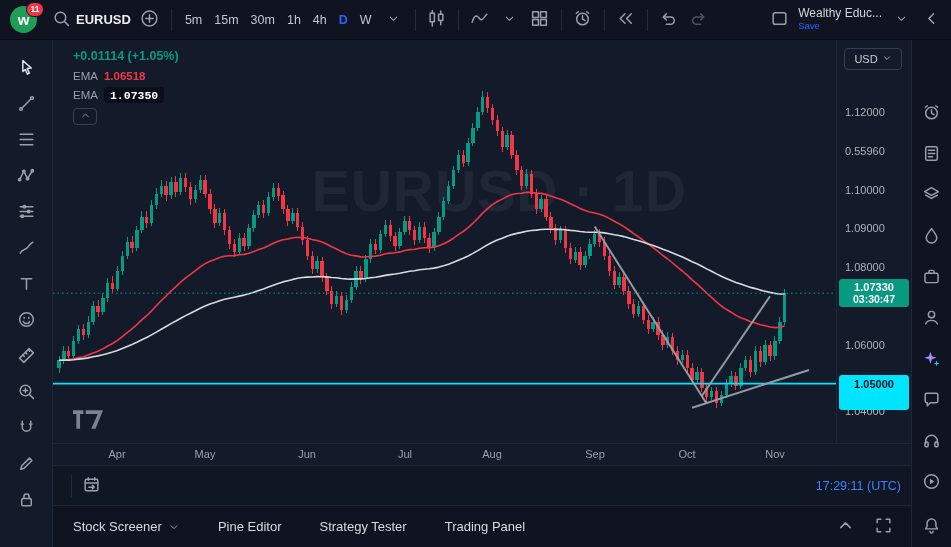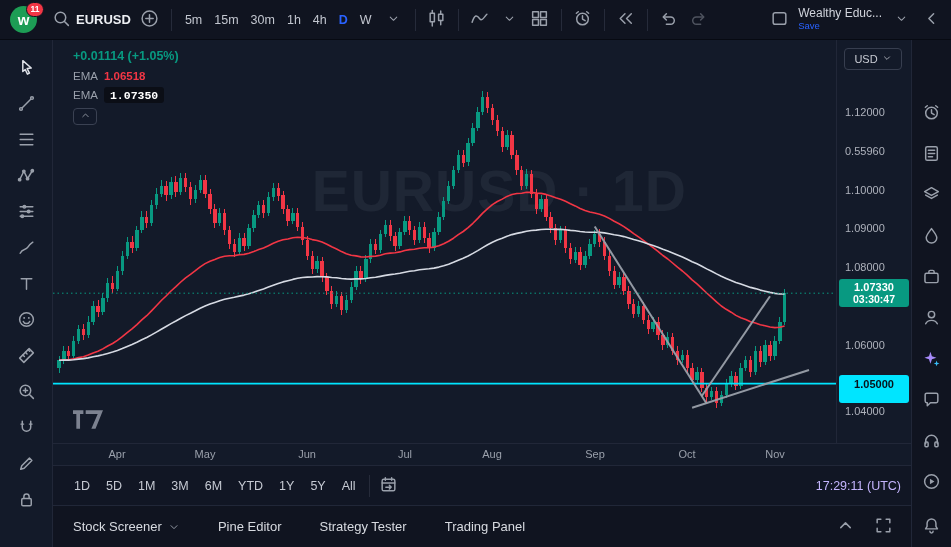--- a/index.html
+++ b/index.html
@@ -99,21 +99,21 @@
     height: 22px; flex: 0 0 22px; position: relative; border-top: 1px solid #212738;
     background: #131a29; color: #9aa0ab; font-size: 11px; cursor: ew-resize;
   }
   .xl { position: absolute; top: 4px; transform: translateX(-50%); }
 
   .range-row {
     height: 40px; flex: 0 0 40px; display: flex; align-items: center;
     padding: 0 10px 0 13px; background: #111624; border-top: 1px solid #212738;
   }
   .rg { border: none; background: none; color: #c6cad3; font-size: 12.5px; padding: 4px 8px; border-radius: 4px; cursor: pointer; }
-  .clock { margin-left: auto; background: none; border: none; color: #c4b5fd; font-size: 12.5px; cursor: pointer; }
+  .clock { margin-left: auto; background: none; border: none; color: #3b82f6; font-size: 12.5px; cursor: pointer; }
 
   .bottom-panel {
     height: 42px; flex: 0 0 42px; display: flex; align-items: center; gap: 42px;
     padding: 0 14px 0 20px; background: #101420; border-top: 1px solid #212738; font-size: 13px;
   }
   .tab { background: none; border: none; color: #d7dae0; font-size: 13px; display: flex; align-items: center; gap: 6px; cursor: pointer; white-space: nowrap; }
   .tab svg { width: 12px; height: 12px; color: #9aa0ab; }
   .bp-icons { margin-left: auto; display: flex; gap: 10px; }
 
   #right-rail {
@@ -683,47 +683,36 @@
             <div class="tick" style="top: 104.8px;">0.55960</div>
             <div class="tick" style="top: 143.6px;">1.10000</div>
             <div class="tick" style="top: 182.4px;">1.09000</div>
             <div class="tick" style="top: 221.2px;">1.08000</div>
             <div class="tick" style="top: 298.8px;">1.06000</div>
             <div class="tick" style="top: 365px;">1.04000</div>
             <div class="tag" style="top: 239.196px; background: rgb(8, 153, 129); color: rgb(255, 255, 255); padding: 2px 0px;">
               <div>1.07330</div>
               <div class="sub">03:30:47</div>
             </div>
-            <div class="tag" style="top: 334.6px; height: 28px; line-height: 18px; background: rgb(0, 229, 255); color: rgb(6, 18, 26);">1.05000</div>
+            <div class="tag" style="top: 334.6px; height: 35px; line-height: 18px; background: rgb(0, 229, 255); color: rgb(6, 18, 26);">1.05000</div>
           </div>
       </div>
 
       <div id="xaxis">
           <span class="xl" style="left: 64px;">Apr</span>
           <span class="xl" style="left: 152px;">May</span>
           <span class="xl" style="left: 254px;">Jun</span>
           <span class="xl" style="left: 352px;">Jul</span>
           <span class="xl" style="left: 439px;">Aug</span>
           <span class="xl" style="left: 542px;">Sep</span>
           <span class="xl" style="left: 634px;">Oct</span>
           <span class="xl" style="left: 722px;">Nov</span>
         </div>
 
       <div class="range-row">
-        <div id="ranges" style="display:flex">
-            <button class="rg">1D</button>
-            <button class="rg">5D</button>
-            <button class="rg">1M</button>
-            <button class="rg">3M</button>
-            <button class="rg">6M</button>
-            <button class="rg">YTD</button>
-            <button class="rg">1Y</button>
-            <button class="rg">5Y</button>
-            <button class="rg">All</button>
-          </div>
         <div class="sep"></div>
         <button class="ibtn">
           <span><svg viewBox="0 0 18 18" fill="none" stroke="currentColor" stroke-width="1.4" stroke-linecap="round" stroke-linejoin="round">
                 <rect x="3" y="4" width="12" height="11" rx="1.5"></rect>
                 <path d="M3,7.5 H15 M6,2.5 V5 M12,2.5 V5"></path>
                 <path d="M6.5,11.5 h5 M9.8,9.8 L11.5,11.5 L9.8,13.2"></path>
               </svg></span>
         </button>
         <button class="clock">17:29:11 (UTC)</button>
       </div>

